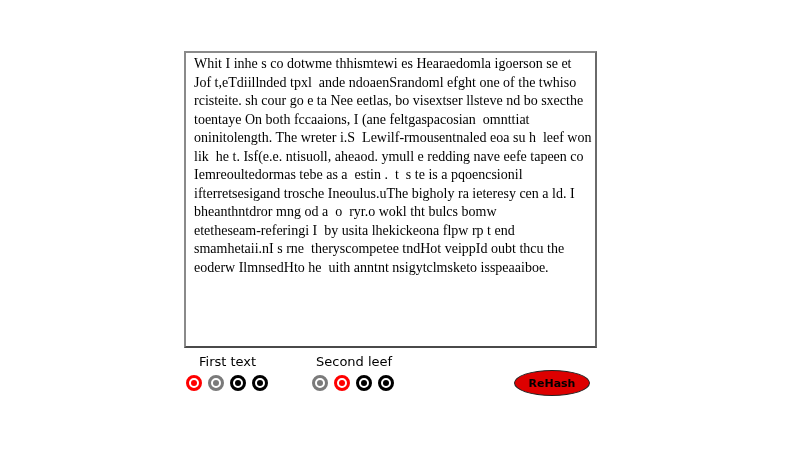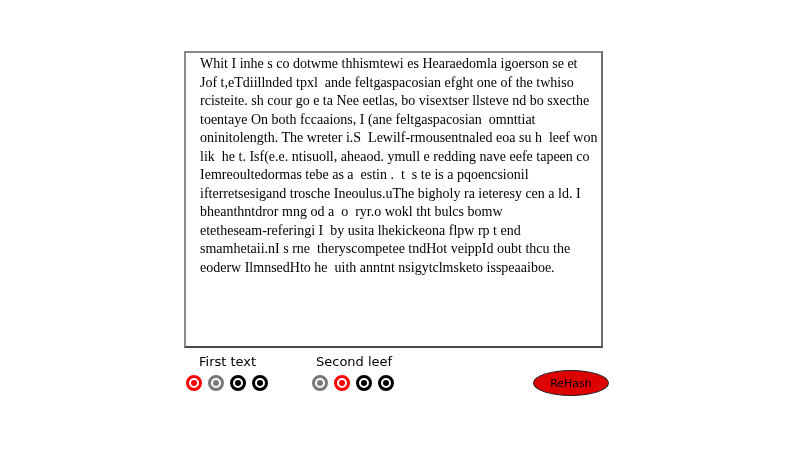--- a/index.html
+++ b/index.html
@@ -1,53 +1,53 @@
 <!DOCTYPE html>
 <html><head>
 <meta charset="utf-8">
 <style>
   html, body { margin: 0; padding: 0; }
   body { width: 800px; height: 450px; background: #ffffff; position: relative; overflow: hidden; }
   .textbox {
     position: absolute; left: 184px; top: 51px; width: 397px; height: 287px;
     border-left: 2px solid #8a8a8a; border-top: 2px solid #8a8a8a;
     border-right: 2px solid #6a6a6a; border-bottom: 2px solid #4a4a4a;
-    padding: 2px 4px 4px 14px;
+    padding: 2px 4px 4px 8px;
     font-family: "Liberation Serif", serif; font-size: 14px; line-height: 18.5px; color: #000;
     box-sizing: content-box;
   }
   .textbox .line { white-space: pre; display: block; }
   .group-label {
     position: absolute; font-family: "DejaVu Sans", sans-serif; font-size: 13px; color: #000;
   }
   .radio {
     position: absolute; top: 375px; width: 16px; height: 16px; box-sizing: border-box;
     border-radius: 50%; border: 3px solid #000; background: #fff;
   }
   .radio::after {
     content: ""; position: absolute; left: 50%; top: 50%; width: 6px; height: 6px;
     margin-left: -3px; margin-top: -3px; border-radius: 50%; background: var(--dot, #000);
   }
   .radio.red { border-color: #ff0000; --dot: #ff0000; }
   .radio.gray { border-color: #7a7a7a; --dot: #7a7a7a; }
   .radio.black { border-color: #000; --dot: #000; }
   .rehash {
-    position: absolute; left: 533px; top: 370px; width: 76px; height: 26px;
+    position: absolute; left: 514px; top: 370px; width: 76px; height: 26px;
     border-radius: 50%; background: #dd0000; border: 1px solid #222;
-    font-family: "DejaVu Sans", sans-serif; font-weight: normal; font-size: 11px; color: #000;
+    font-family: "DejaVu Sans", sans-serif; font-weight: bold; font-size: 11px; color: #000;
     display: flex; align-items: center; justify-content: center; box-sizing: border-box;
     cursor: pointer;
   }
 </style>
 </head>
 <body>
 
 <div class="textbox">
   <span class="line">Whit I inhe s co dotwme thhismtewi es Hearaedomla igoerson se et</span>
-  <span class="line">Jof t,eTdiillnded tpxl  ande feltgaspacosian efght one of the twhiso</span>
+  <span class="line">Jof t,eTdiillnded tpxl  ande ndoaenSrandoml efght one of the twhiso</span>
   <span class="line">rcisteite. sh cour go e ta Nee eetlas, bo visextser llsteve nd bo sxecthe</span>
   <span class="line">toentaye On both fccaaions, I (ane feltgaspacosian  omnttiat</span>
   <span class="line">oninitolength. The wreter i.S  Lewilf-rmousentnaled eoa su h  leef won</span>
   <span class="line">lik  he t. Isf(e.e. ntisuoll, aheaod. ymull e redding nave eefe tapeen co</span>
   <span class="line">Iemreoultedormas tebe as a  estin .  t  s te is a pqoencsionil</span>
   <span class="line">ifterretsesigand trosche Ineoulus.uThe bigholy ra ieteresy cen a ld. I</span>
   <span class="line">bheanthntdror mng od a  o  ryr.o wokl tht bulcs bomw</span>
   <span class="line">etetheseam-referingi I  by usita lhekickeona flpw rp t end</span>
   <span class="line">smamhetaii.nI s rne  theryscompetee tndHot veippId oubt thcu the</span>
   <span class="line">eoderw IlmnsedHto he  uith anntnt nsigytclmsketo isspeaaiboe.</span>

